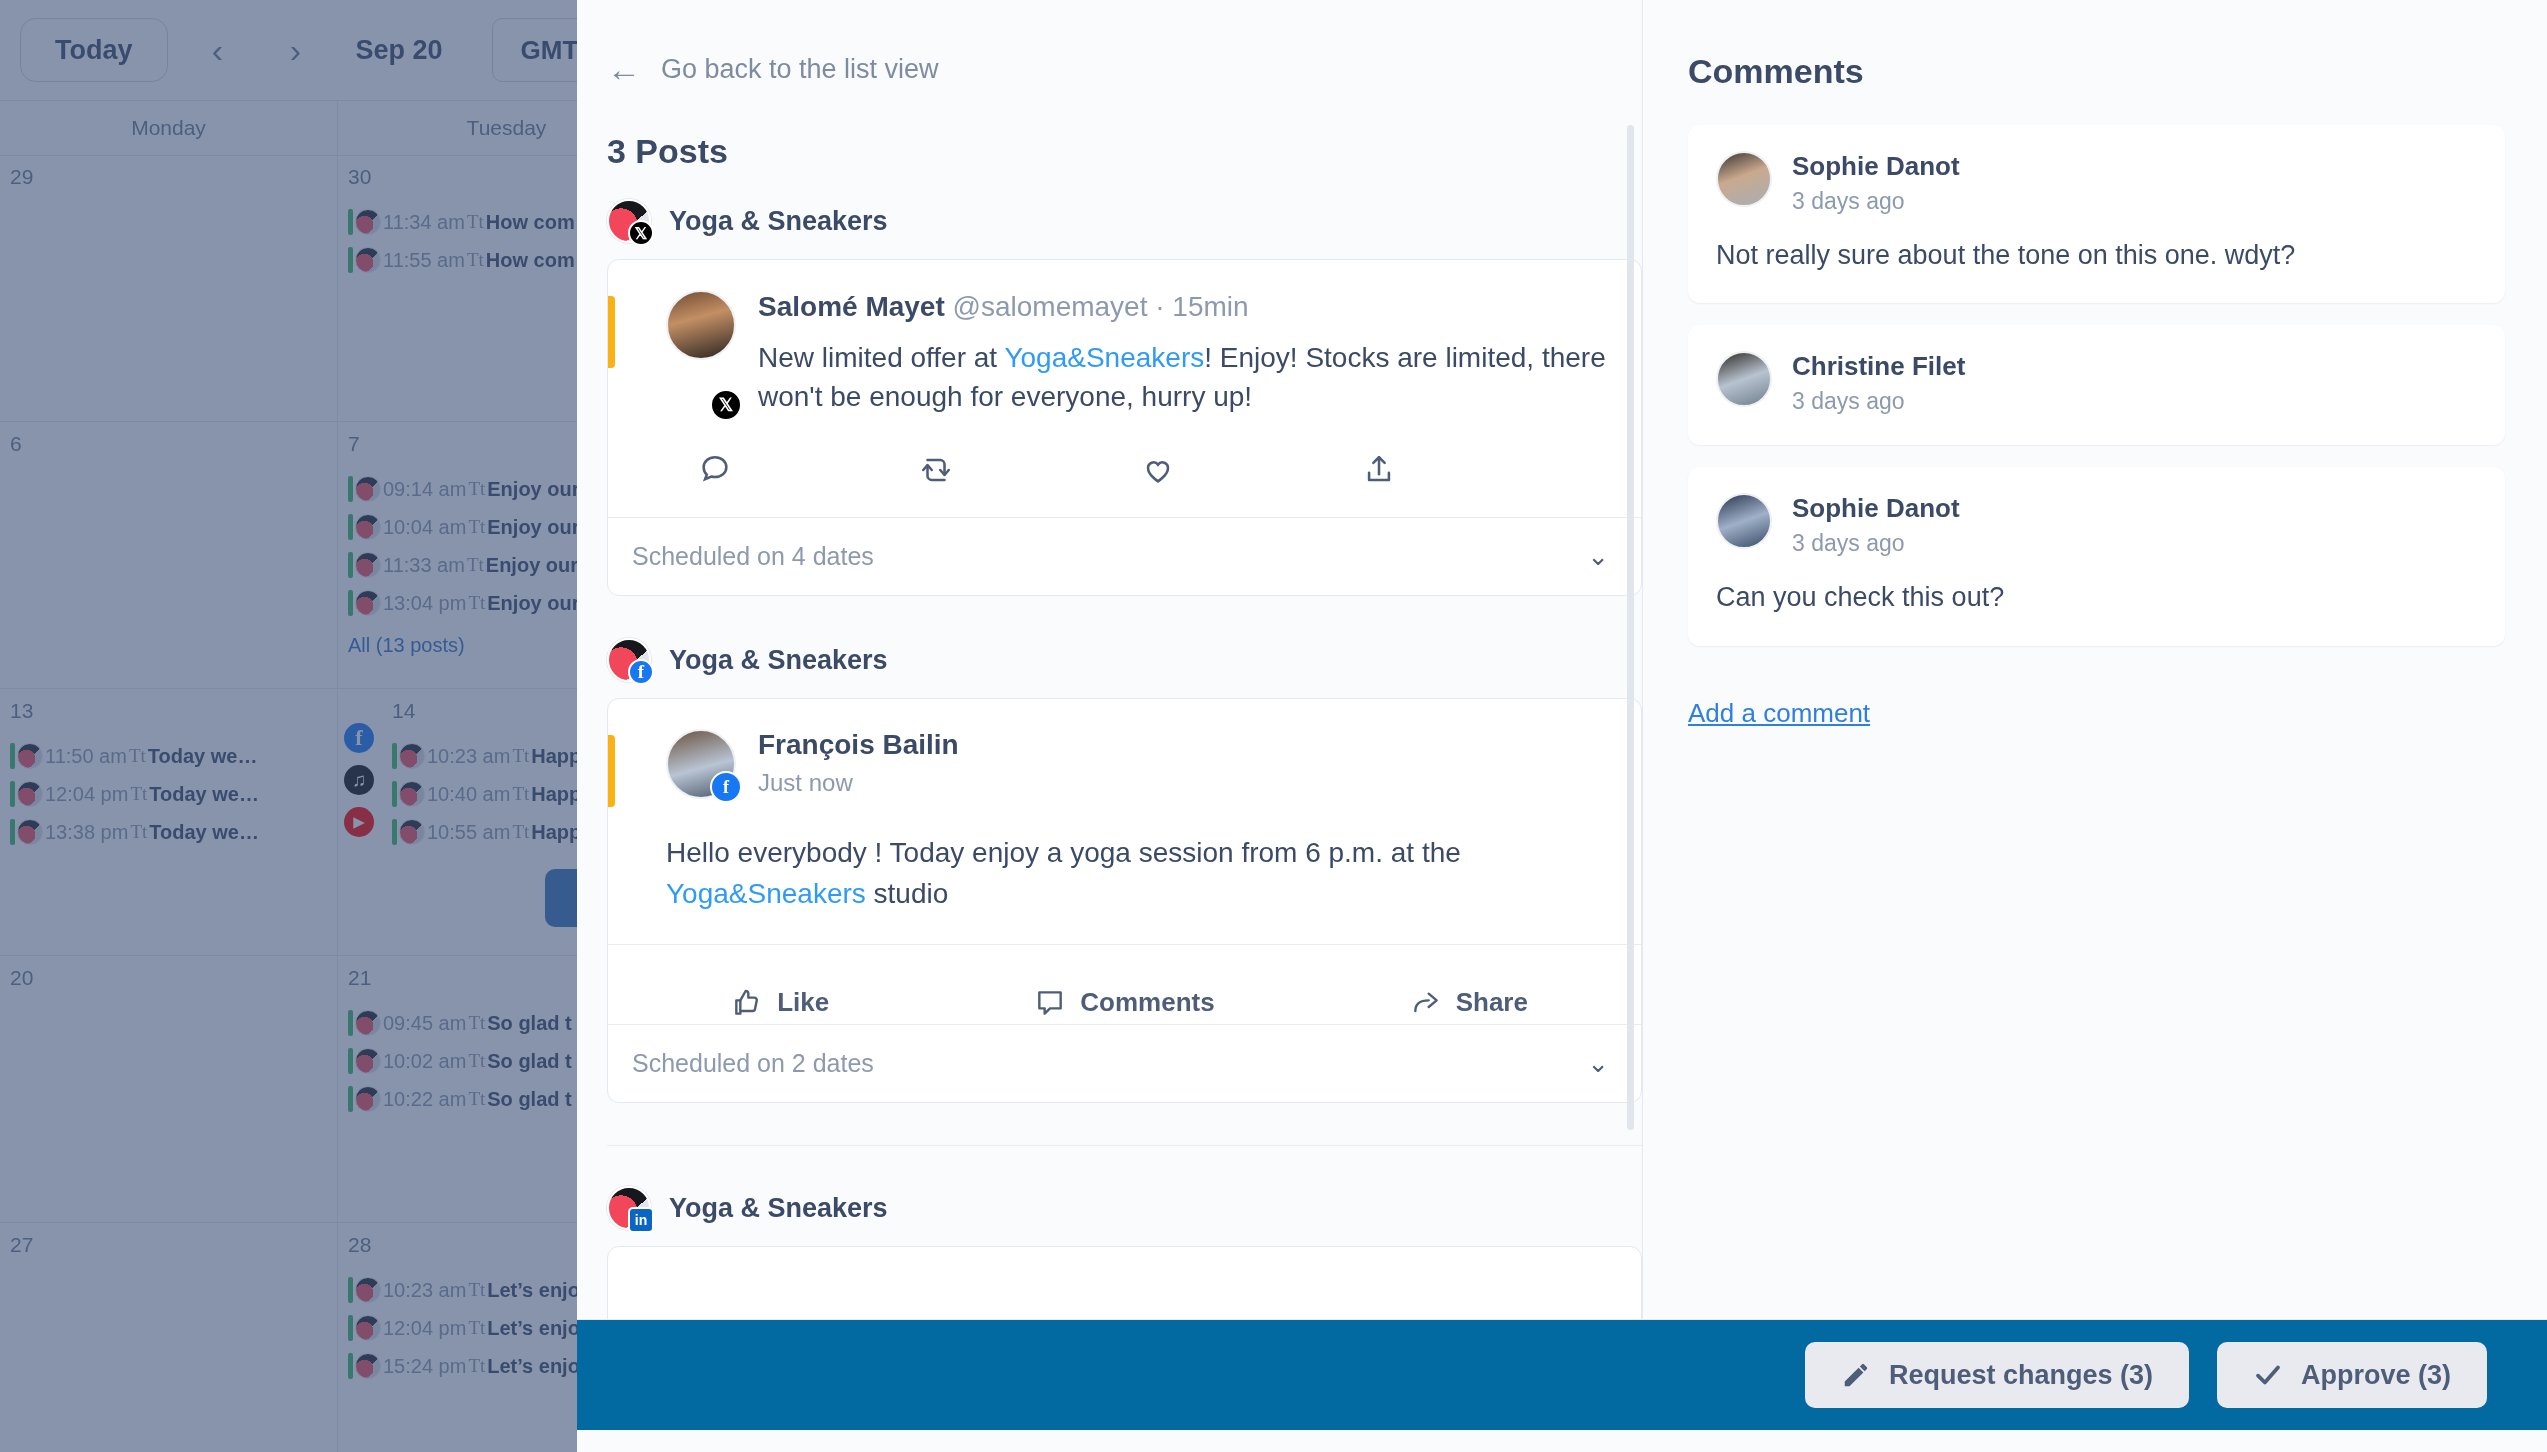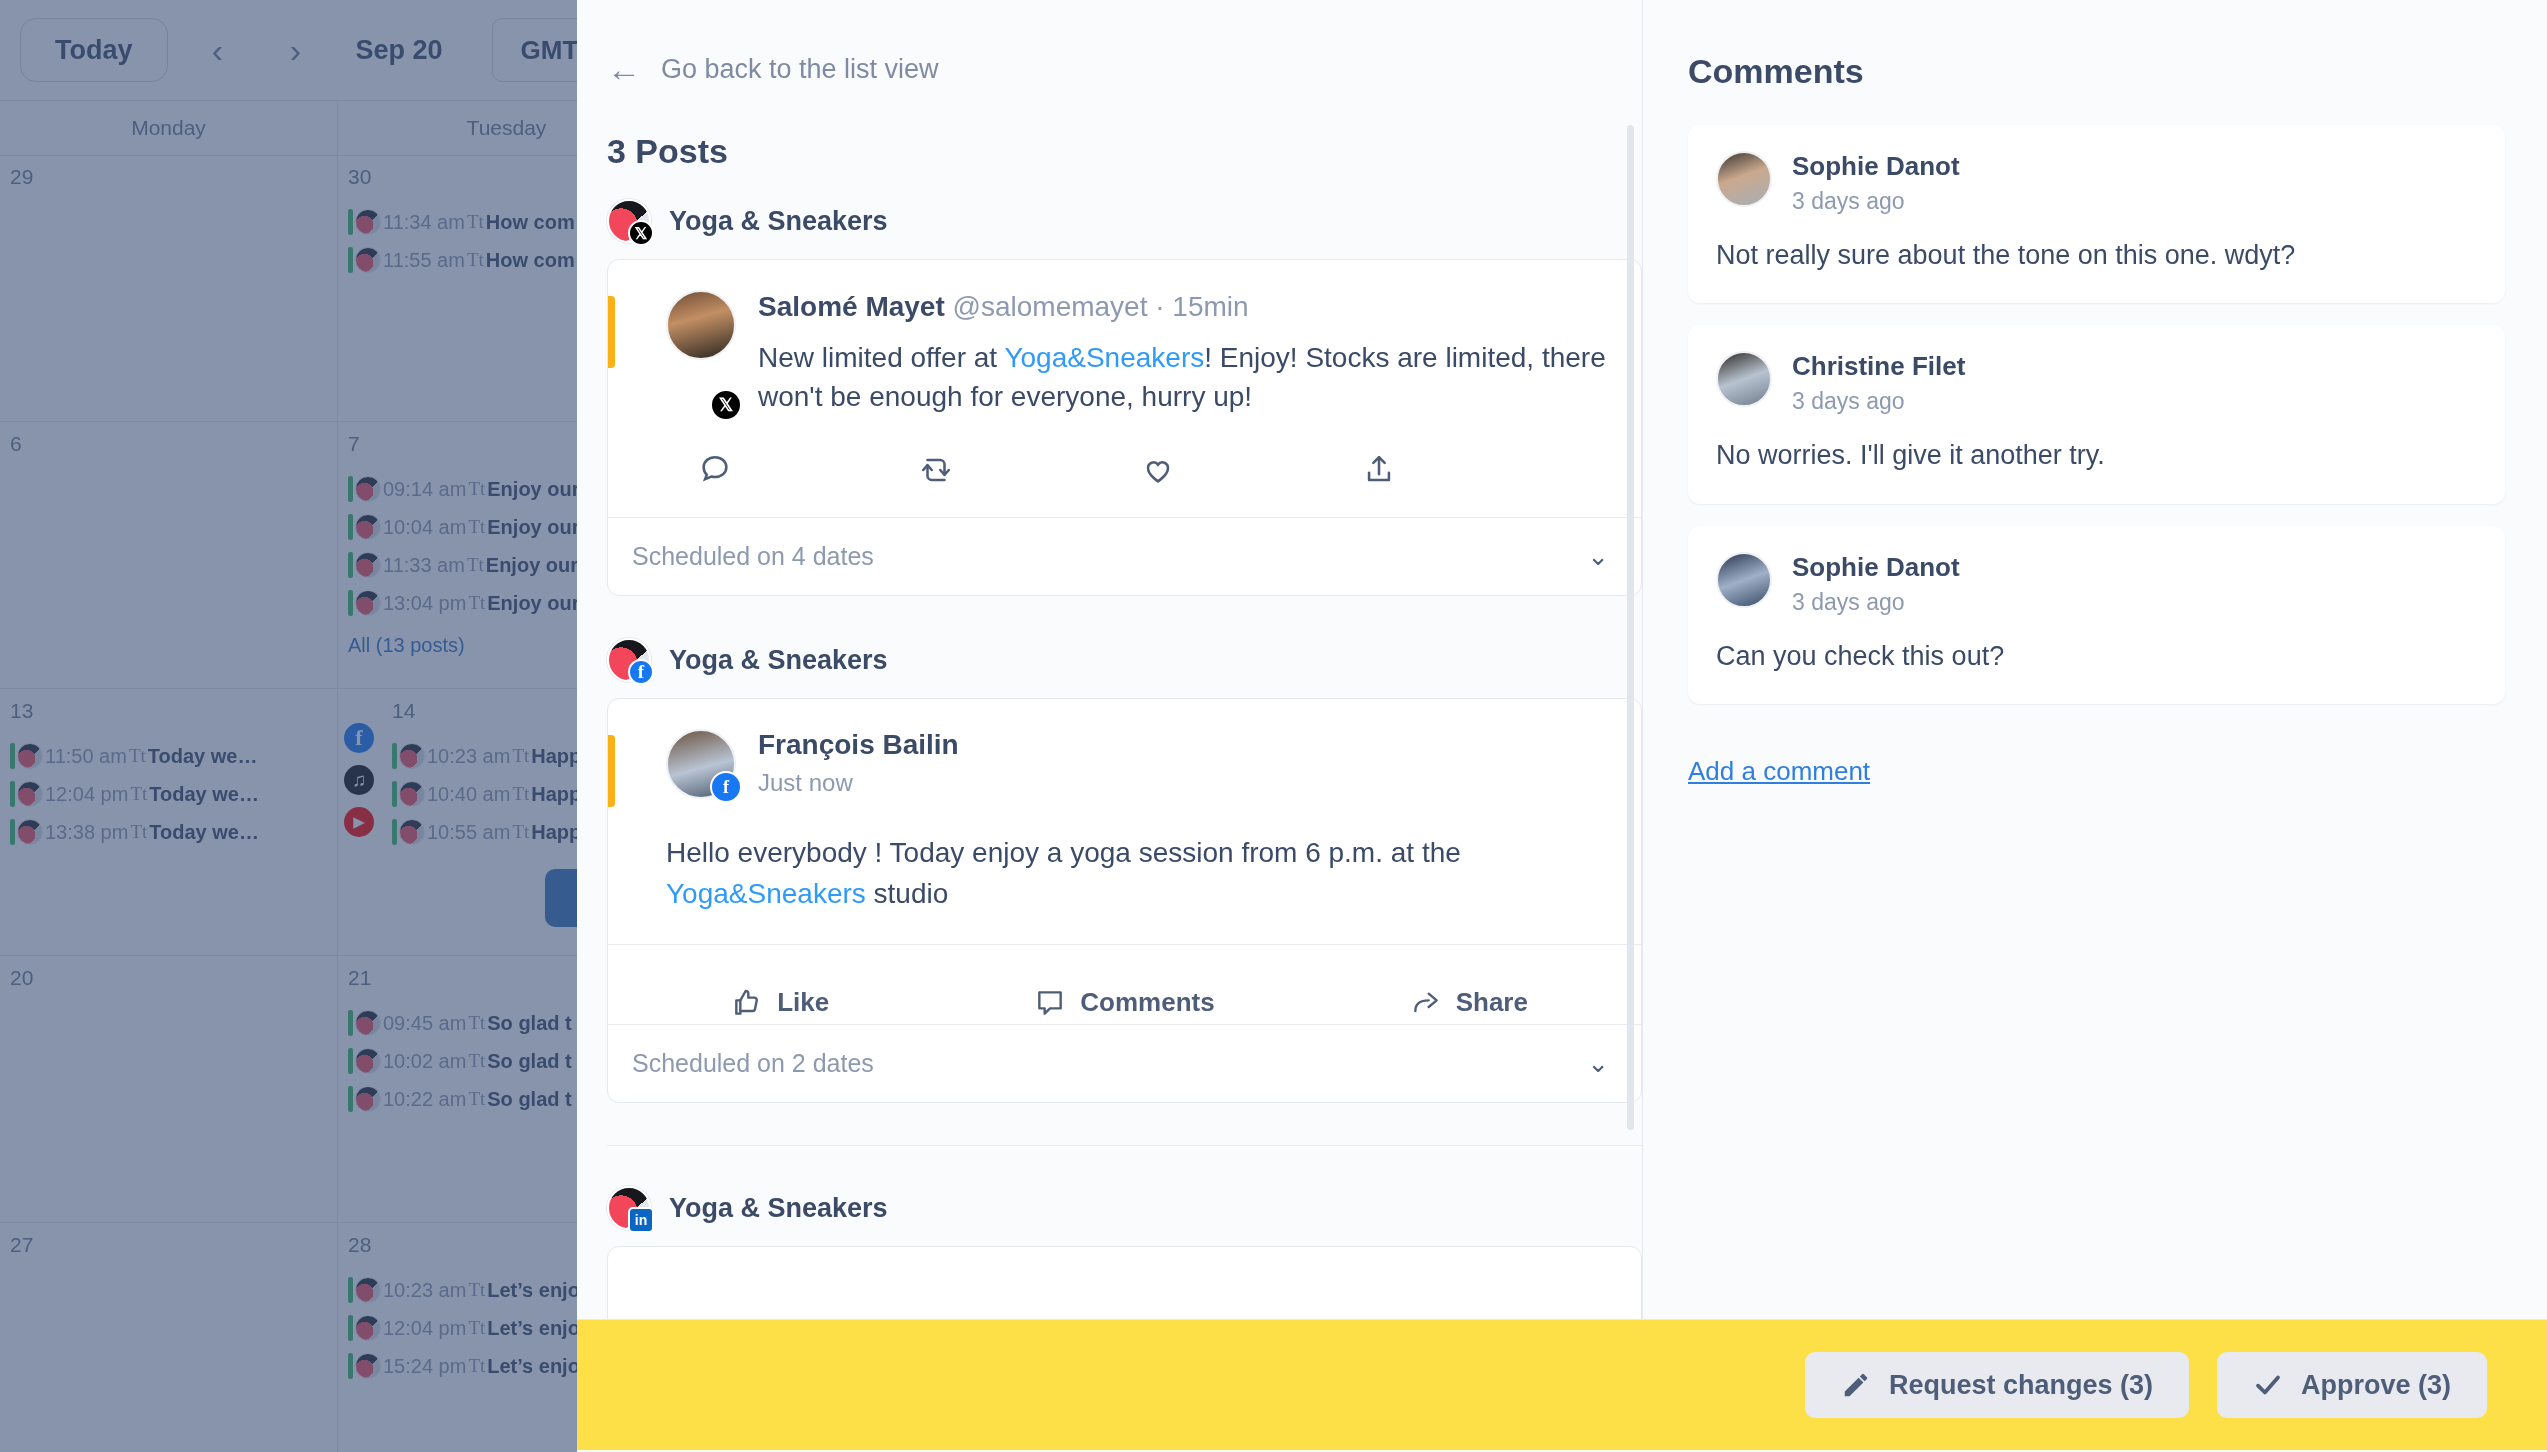--- a/index.html
+++ b/index.html
@@ -251,22 +251,22 @@
   .c-name { font-size: 26px; font-weight: bold; color: #3b4a66; }
   .c-time { font-size: 23px; color: #8d99af; margin-top: 6px; }
   .c-body { font-size: 27px; color: #3b4a66; margin-top: 22px; line-height: 1.35; }
   .add-comment {
     display: inline-block; margin-top: 30px;
     font-size: 26px; color: #2f7fe0; text-decoration: underline;
   }
 
   
   .modal-footer {
-    height: 131px;
-    background: #fde047;
+    height: 111px;
+    background: #0369a1;
     border-top: 1px solid #e6e9ef;
     display: flex; align-items: center; justify-content: flex-end;
     gap: 28px; padding-right: 60px;
   }
   .foot-btn {
     background: #e8eaf0; border: none; border-radius: 10px;
     height: 66px; padding: 0 36px;
     display: flex; align-items: center; gap: 18px;
     font-size: 27px; font-weight: bold; color: #4e5d78;
     font-family: "Liberation Sans", sans-serif;
@@ -642,21 +642,20 @@
       </div>
 
       <div class="comment-card">
         <div class="c-head">
           <div class="c-av c-av2"></div>
           <div>
             <div class="c-name">Christine Filet</div>
             <div class="c-time">3 days ago</div>
           </div>
         </div>
-        <div class="c-body">No worries. I'll give it another try.</div>
       </div>
 
       <div class="comment-card">
         <div class="c-head">
           <div class="c-av c-av3"></div>
           <div>
             <div class="c-name">Sophie Danot</div>
             <div class="c-time">3 days ago</div>
           </div>
         </div>

